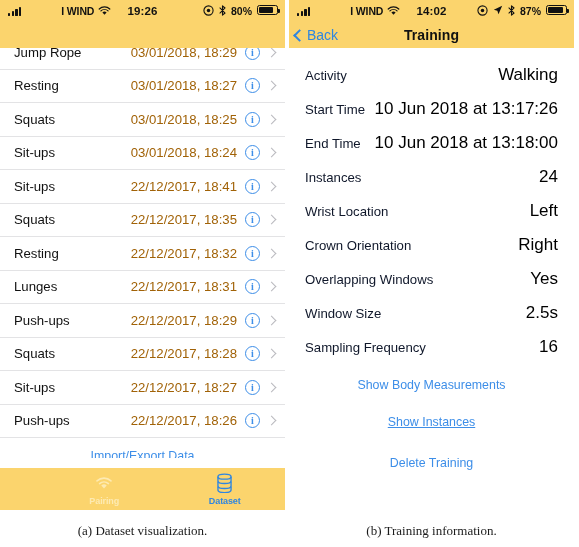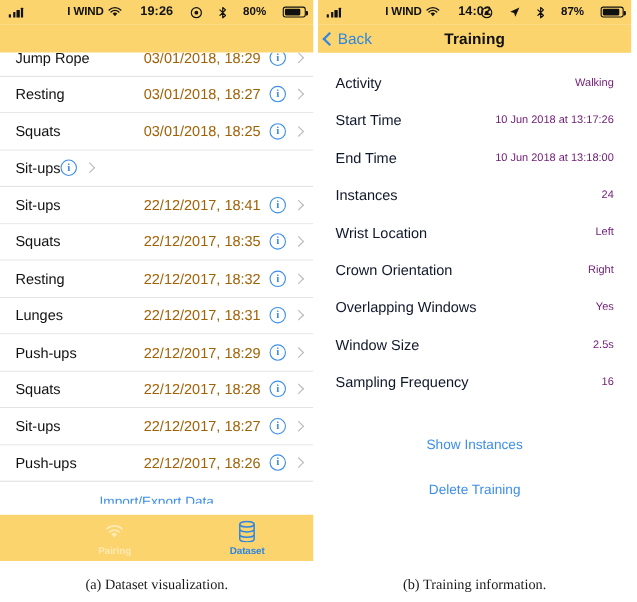--- a/index.html
+++ b/index.html
@@ -55,22 +55,21 @@
     position: absolute;
     left: 0; right: 0;
     text-align: center;
     font-size: 11.5px;
     font-weight: bold;
     letter-spacing: 0.1px;
   }
   .sb-right {
     margin-left: auto;
     display: flex;
-    align-items: center;
-    gap: 15px;
+    gap: 5px;
     position: relative;
     z-index: 2;
   }
   .carrier-label { font-size: 10.5px; letter-spacing: -0.1px; margin-left: 36px; }
   .signal-bars {
     display: inline-flex;
     align-items: flex-end;
     gap: 1.2px;
     height: 9px;
   }
@@ -253,31 +252,31 @@
     display: flex;
     align-items: center;
     justify-content: space-between;
   }
   .detail-row:first-child { margin-top: 10px; }
   .detail-label {
     font-size: 13.2px;
     color: #0f172a;
   }
   .detail-value {
-    font-size: 10px;
-    color: #701a75;
+    font-size: 17px;
+    color: #000000;
   }
   .action-link {
     text-align: center;
     color: #3d8ee8;
     font-size: 12.4px;
     cursor: pointer;
   }
   .action-link.first { margin-top: 14px; }
-  .action-link.mid { margin-top: 33px; }
+  .action-link.mid { margin-top: 23px; text-decoration: underline; }
   .action-link.last { margin-top: 27px; }
 
   
   .caption {
     position: absolute;
     bottom: 8px;
     font-family: "Liberation Serif", serif;
     font-size: 13px;
     color: #1a1a1a;
     text-align: center;
@@ -341,20 +340,21 @@
           <span class="chevron-right"></span>
         </div>
         <div class="row">
           <span class="row-title">Squats</span>
           <span class="row-date">03/01/2018, 18:25</span>
           <span class="info-icon">i</span>
           <span class="chevron-right"></span>
         </div>
         <div class="row">
           <span class="row-title">Sit-ups</span>
+          <span class="row-date">03/01/2018, 18:24</span>
           <span class="info-icon">i</span>
           <span class="chevron-right"></span>
         </div>
         <div class="row">
           <span class="row-title">Sit-ups</span>
           <span class="row-date">22/12/2017, 18:41</span>
           <span class="info-icon">i</span>
           <span class="chevron-right"></span>
         </div>
         <div class="row">
@@ -504,20 +504,21 @@
       </div>
       <div class="detail-row">
         <span class="detail-label">Window Size</span>
         <span class="detail-value">2.5s</span>
       </div>
       <div class="detail-row">
         <span class="detail-label">Sampling Frequency</span>
         <span class="detail-value">16</span>
       </div>
 
+      <div class="action-link first">Show Body Measurements</div>
       <div class="action-link mid">Show Instances</div>
       <div class="action-link last">Delete Training</div>
     </div>
   </div>
 
   <div class="caption a">(a) Dataset visualization.</div>
   <div class="caption b">(b) Training information.</div>
 
 </div>
 

